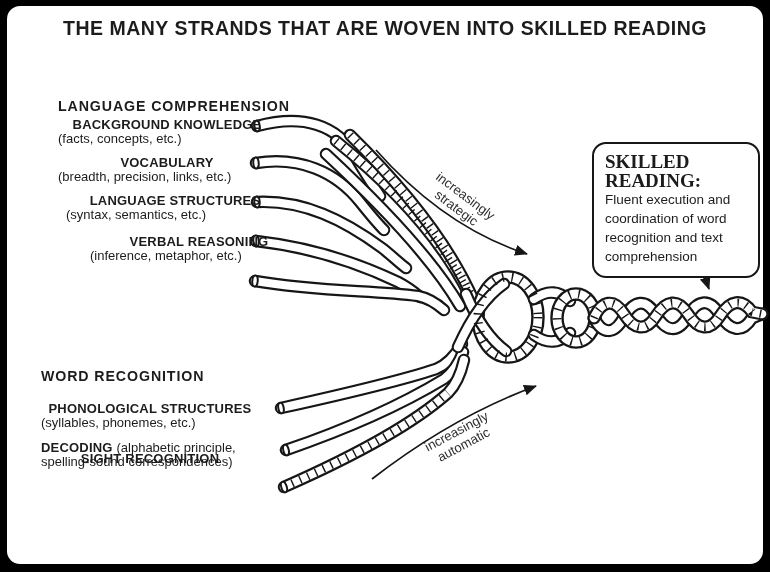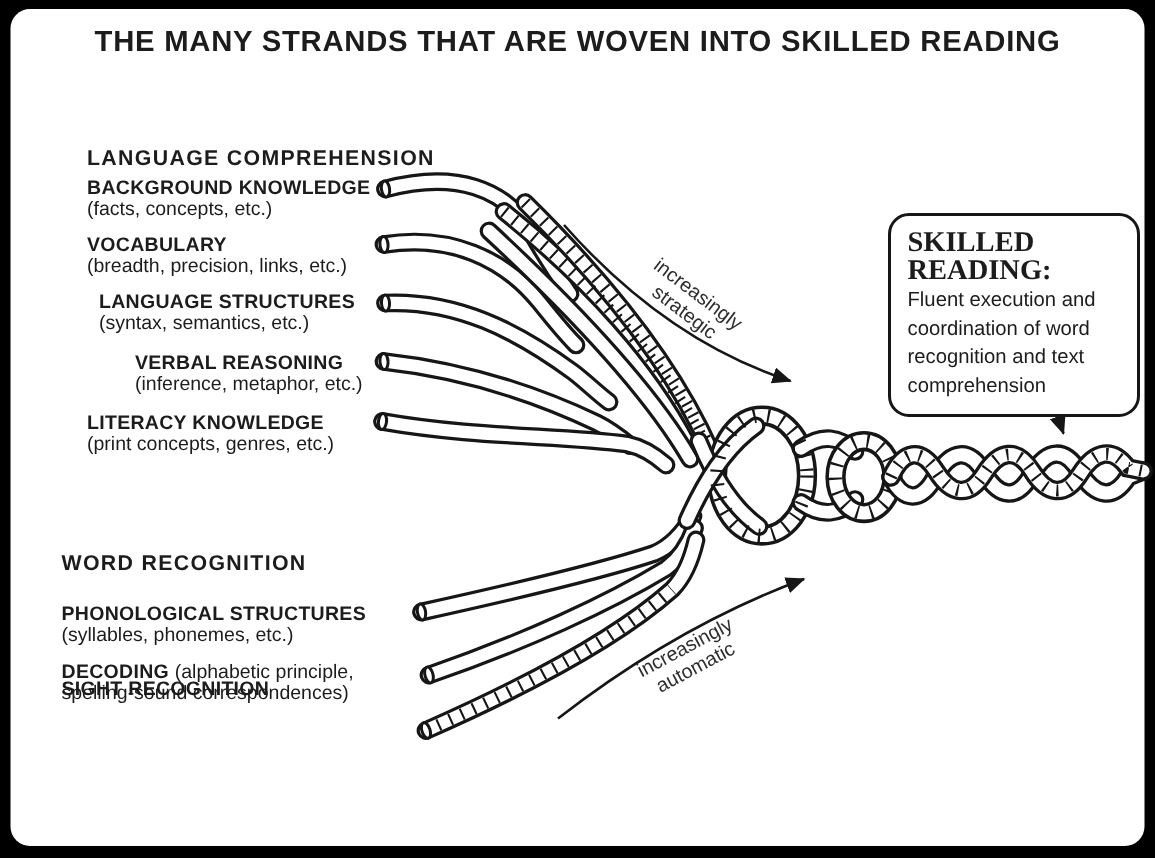--- a/index.html
+++ b/index.html
@@ -3,21 +3,21 @@
 <meta charset="utf-8">
 <style>
   html,body{margin:0;padding:0;background:#000;}
   .stage{position:relative;width:770px;height:572px;background:#000;overflow:hidden;
          font-family:"Liberation Sans",sans-serif;color:#1c1c1c;}
   .canvas{position:absolute;left:7px;top:6px;right:7px;bottom:8px;background:#fff;border-radius:13px;}
   .abs{position:absolute;}
   .title{top:17px;left:0;width:770px;text-align:center;font-size:19.5px;font-weight:700;letter-spacing:.5px;}
   .sec-header{font-size:14.2px;font-weight:700;letter-spacing:.9px;}
   .item{width:218px;font-size:13px;line-height:13.6px;}
-  .item-name{font-weight:700;display:block;letter-spacing:.2px;}
+  .item-name{font-weight:700;display:block;letter-spacing:.2px;text-align:center;}
   .item-detail{display:block;}
   .item.inline .item-name,.item.inline .item-detail{display:inline;}
   .item.inline .item-name::after{content:" ";}
   .rot{font-size:13.2px;color:#2e2e2e;text-align:center;line-height:15px;white-space:nowrap;}
   .rot span{display:block;}
   .rot-strategic{transform:translate(-50%,-50%) rotate(37deg);}
   .rot-automatic{transform:translate(-50%,-50%) rotate(-28deg);}
   .sr-box{left:592px;top:142px;width:168px;box-sizing:border-box;border:2.5px solid #161616;
           border-radius:14px;background:#fff;padding:8px 11px 10px 11px;}
   .sr-title{font-size:19px;font-weight:700;line-height:19px;font-family:Liberation Serif, serif;}
@@ -132,24 +132,20 @@
     <span class="item-detail">(breadth, precision, links, etc.)</span>
   </div>
   <div class="abs item" style="left:66px;top:194px;">
     <span class="item-name">LANGUAGE STRUCTURES</span>
     <span class="item-detail">(syntax, semantics, etc.)</span>
   </div>
   <div class="abs item" style="left:58px;top:235px;margin-left:32px;">
     <span class="item-name">VERBAL REASONING</span>
     <span class="item-detail">(inference, metaphor, etc.)</span>
   </div>
-  <div class="abs item" style="left:58px;top:275px;">
-    <span class="item-name">LITERACY KNOWLEDGE</span>
-    <span class="item-detail">(print concepts, genres, etc.)</span>
-  </div>
 
   <div class="abs sec-header" style="left:41px;top:368px;">WORD RECOGNITION</div>
 
   <div class="abs item" style="left:41px;top:402px;">
     <span class="item-name">PHONOLOGICAL STRUCTURES</span>
     <span class="item-detail">(syllables, phonemes, etc.)</span>
   </div>
   <div class="abs item inline" style="left:41px;top:441px;">
     <span class="item-name">DECODING</span><span class="item-detail">(alphabetic principle, spelling-sound correspondences)</span>
   </div>

